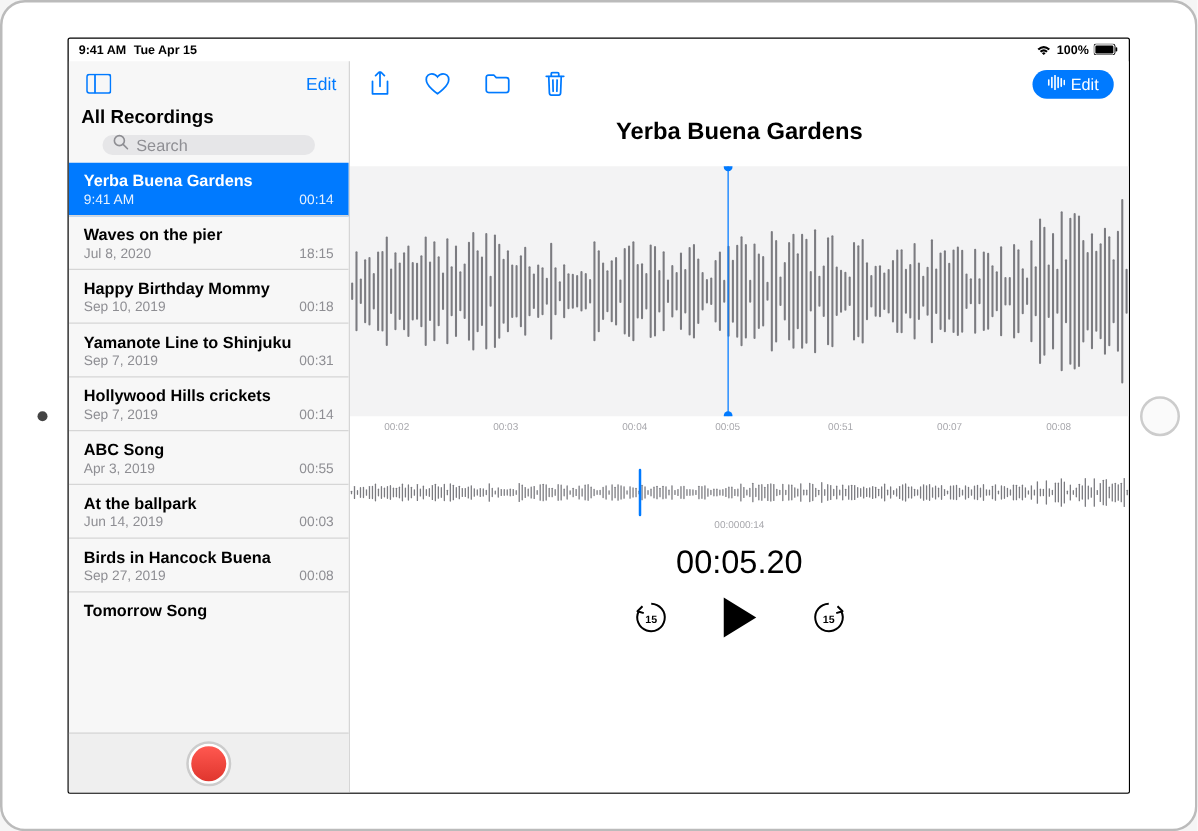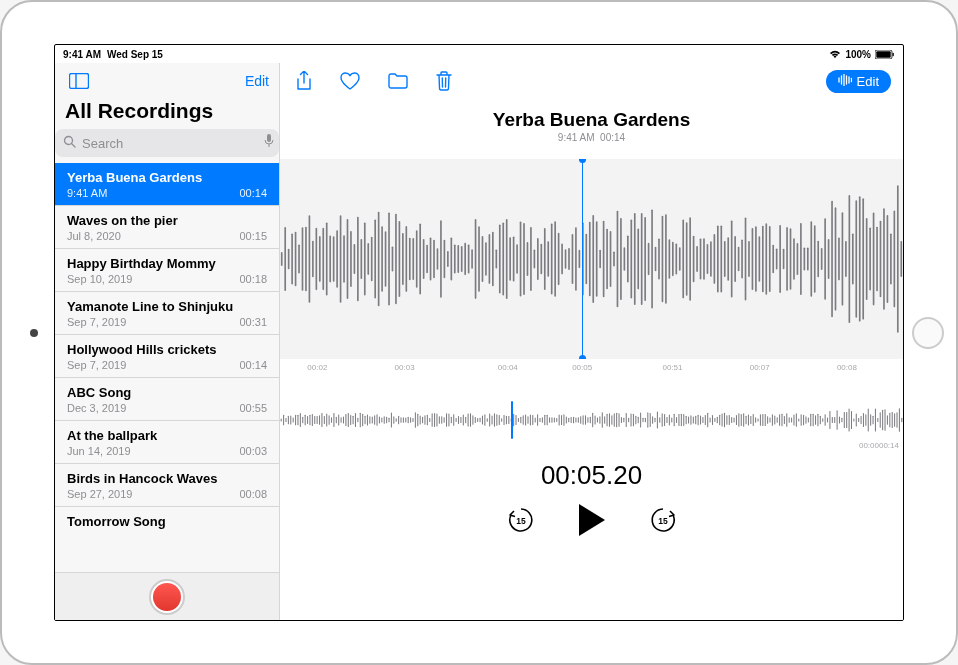--- a/index.html
+++ b/index.html
@@ -3,23 +3,23 @@
   <meta charset="utf-8">
   <style>
     * { margin: 0; padding: 0; box-sizing: border-box; font-family: -apple-system, BlinkMacSystemFont, "Helvetica Neue", sans-serif; }
     body { background: #f5f5f5; display: flex; justify-content: center; align-items: center; min-height: 665px; }
     
     .device-frame {
       width: 958px;
       height: 665px;
       background: #fff;
       border: 2px solid #bbb;
-      border-radius: 32px;
+      border-radius: 20px;
       position: relative;
-      padding: 42px 52px;
+      padding: 28px 52px;
     }
     .home-button {
       position: absolute;
       right: 12px;
       top: 50%;
       transform: translateY(-50%);
       width: 32px;
       height: 32px;
       border-radius: 50%;
       border: 2px solid #ccc;
@@ -51,21 +51,21 @@
       height: 18px;
       display: flex;
       align-items: center;
       justify-content: space-between;
       padding: 0 8px;
       font-size: 10px;
       font-weight: 600;
       color: #000;
     }
     .status-left { display: flex; gap: 6px; align-items: center; }
-    .status-right { display: flex; gap: 4px; align-items: center; }
+    .status-right { display: flex; gap: 4px; align-items: flex-start; }
     .wifi-icon, .battery-icon { display: inline-flex; }
     
     .app-body {
       flex: 1;
       display: flex;
       min-height: 0;
     }
     
     .sidebar {
       width: 225px;
@@ -92,29 +92,29 @@
       padding: 4px;
     }
     .link-btn {
       background: none;
       border: none;
       color: #007aff;
       font-size: 14px;
       cursor: pointer;
     }
     .sidebar-title {
-      font-size: 21px;
+      font-size: 15px;
       font-weight: 700;
       padding: 0 10px 6px;
     }
     .search-box {
-      margin: 0 0 6px;
+      margin: 0 27px 6px;
       background: #e6e6e8;
       border-radius: 8px;
-      height: 28px;
+      height: 16px;
       display: flex;
       align-items: center;
       padding: 0 8px;
       gap: 6px;
       color: #8e8e93;
     }
     .search-box input {
       flex: 1;
       background: none;
       border: none;
@@ -255,21 +255,21 @@
     .overview-playhead {
       position: absolute;
       top: -4px;
       bottom: -4px;
       width: 2px;
       background: #007aff;
       border-radius: 1px;
     }
     .overview-labels {
       display: flex;
-      justify-content: flex-end;
+      justify-content: center;
       font-size: 8px;
       color: #a8a8ad;
       padding: 2px 4px;
     }
     
     .big-time {
       text-align: center;
       font-size: 26px;
       font-weight: 400;
       margin-top: 8px;
@@ -296,21 +296,21 @@
 <body>
 
 <div class="device-frame">
   <div class="camera-dot"></div>
   <div class="home-button"></div>
   <div class="screen">
 
     <div class="status-bar">
       <div class="status-left">
         <span>9:41 AM</span>
-        <span>Wed Sep 15</span>
+        <span>Tue Apr 15</span>
       </div>
       <div class="status-right">
         <span class="wifi-icon">
           <svg width="12" height="10" viewBox="0 0 12 10">
               <path d="M6 9 L4.5 7.5 Q6 6.2 7.5 7.5 Z M2.8 5.8 Q6 3 9.2 5.8 L8 7 Q6 5.3 4 7 Z M1 4 Q6 -0.5 11 4 L9.8 5.2 Q6 1.8 2.2 5.2 Z" fill="#000"></path>
             </svg>
         </span>
         <span>100%</span>
         <span class="battery-icon">
           <svg width="20" height="9" viewBox="0 0 20 9">
@@ -356,21 +356,21 @@
               <div class="rec-title">Yerba Buena Gardens</div>
               <div class="rec-meta">
                 <span>9:41 AM</span>
                 <span>00:14</span>
               </div>
             </div>
             <div class="rec-item">
               <div class="rec-title">Waves on the pier</div>
               <div class="rec-meta">
                 <span>Jul 8, 2020</span>
-                <span>00:15</span>
+                <span>18:15</span>
               </div>
             </div>
             <div class="rec-item">
               <div class="rec-title">Happy Birthday Mommy</div>
               <div class="rec-meta">
                 <span>Sep 10, 2019</span>
                 <span>00:18</span>
               </div>
             </div>
             <div class="rec-item">
@@ -383,33 +383,33 @@
             <div class="rec-item">
               <div class="rec-title">Hollywood Hills crickets</div>
               <div class="rec-meta">
                 <span>Sep 7, 2019</span>
                 <span>00:14</span>
               </div>
             </div>
             <div class="rec-item">
               <div class="rec-title">ABC Song</div>
               <div class="rec-meta">
-                <span>Dec 3, 2019</span>
+                <span>Apr 3, 2019</span>
                 <span>00:55</span>
               </div>
             </div>
             <div class="rec-item">
               <div class="rec-title">At the ballpark</div>
               <div class="rec-meta">
                 <span>Jun 14, 2019</span>
                 <span>00:03</span>
               </div>
             </div>
             <div class="rec-item">
-              <div class="rec-title">Birds in Hancock Waves</div>
+              <div class="rec-title">Birds in Hancock Buena</div>
               <div class="rec-meta">
                 <span>Sep 27, 2019</span>
                 <span>00:08</span>
               </div>
             </div>
             <div class="rec-item last">
               <div class="rec-title">Tomorrow Song</div>
             </div>
           </div>
         <div class="record-bar">
@@ -456,23 +456,20 @@
                     <line x1="13.5" y1="4.5" x2="13.5" y2="7.5"></line>
                   </g>
                 </svg>
             </span>
             <span>Edit</span>
           </button>
         </div>
 
         <div class="playback-header">
           <div class="playback-title">Yerba Buena Gardens</div>
-          <div class="playback-sub">
-            <span>9:41 AM</span>&nbsp;&nbsp;<span>00:14</span>
-          </div>
         </div>
 
         <div class="waveform-large">
           <svg class="waveform-svg" viewBox="0 0 600 200" preserveAspectRatio="none" id="wave-large">
               <g stroke="#7b7b80" stroke-width="1.6" stroke-linecap="round">
                 <line x1="1.6666666666666667" y1="93.76" x2="1.6666666666666667" y2="106.24"></line>
                 <line x1="5" y1="68.85495431243248" x2="5" y2="131.14504568756752"></line>
                 <line x1="8.333333333333332" y1="90.60263346553053" x2="8.333333333333332" y2="109.39736653446947"></line>
                 <line x1="11.666666666666666" y1="75.26939955572357" x2="11.666666666666666" y2="124.73060044427643"></line>
                 <line x1="15" y1="73.45372362666035" x2="15" y2="126.54627637333965"></line>

